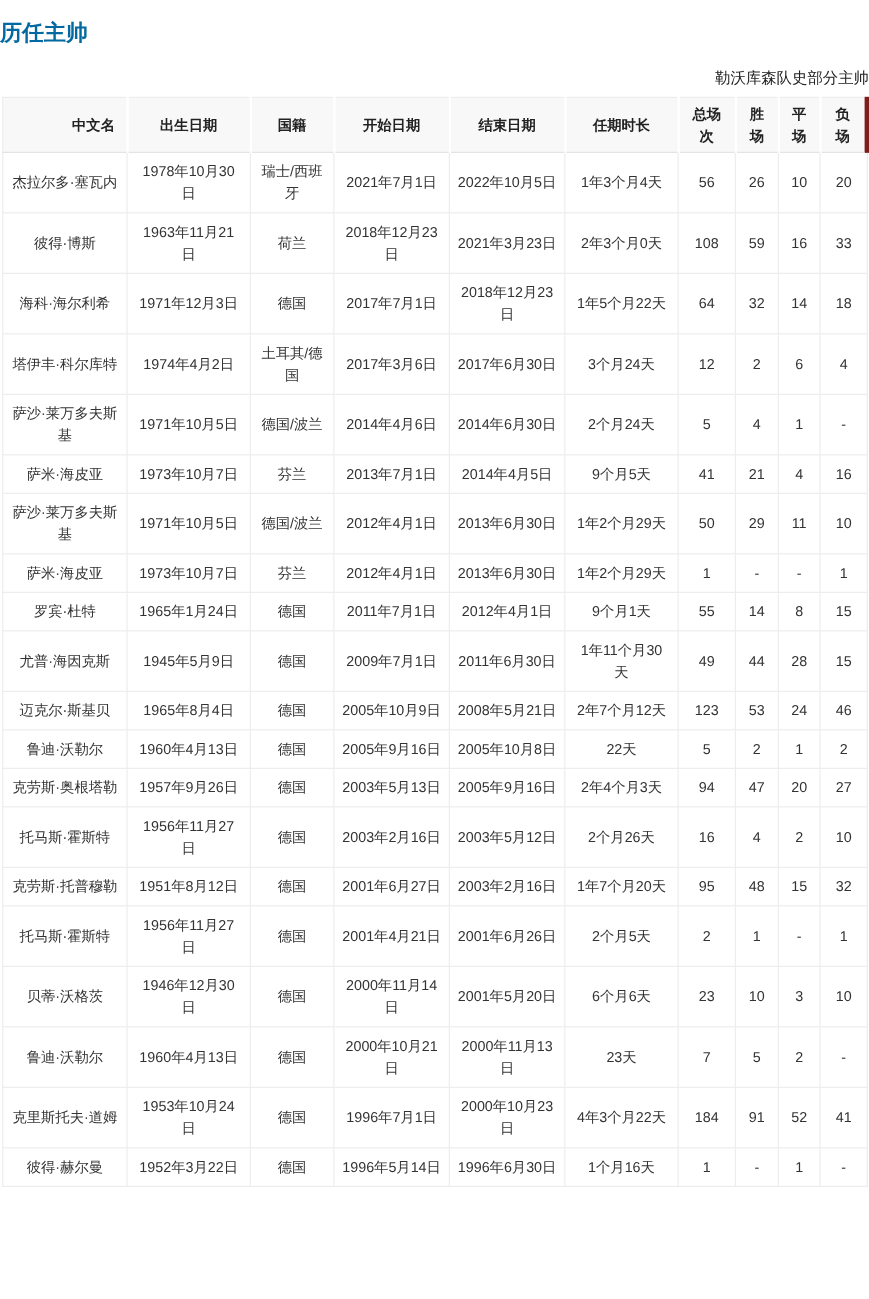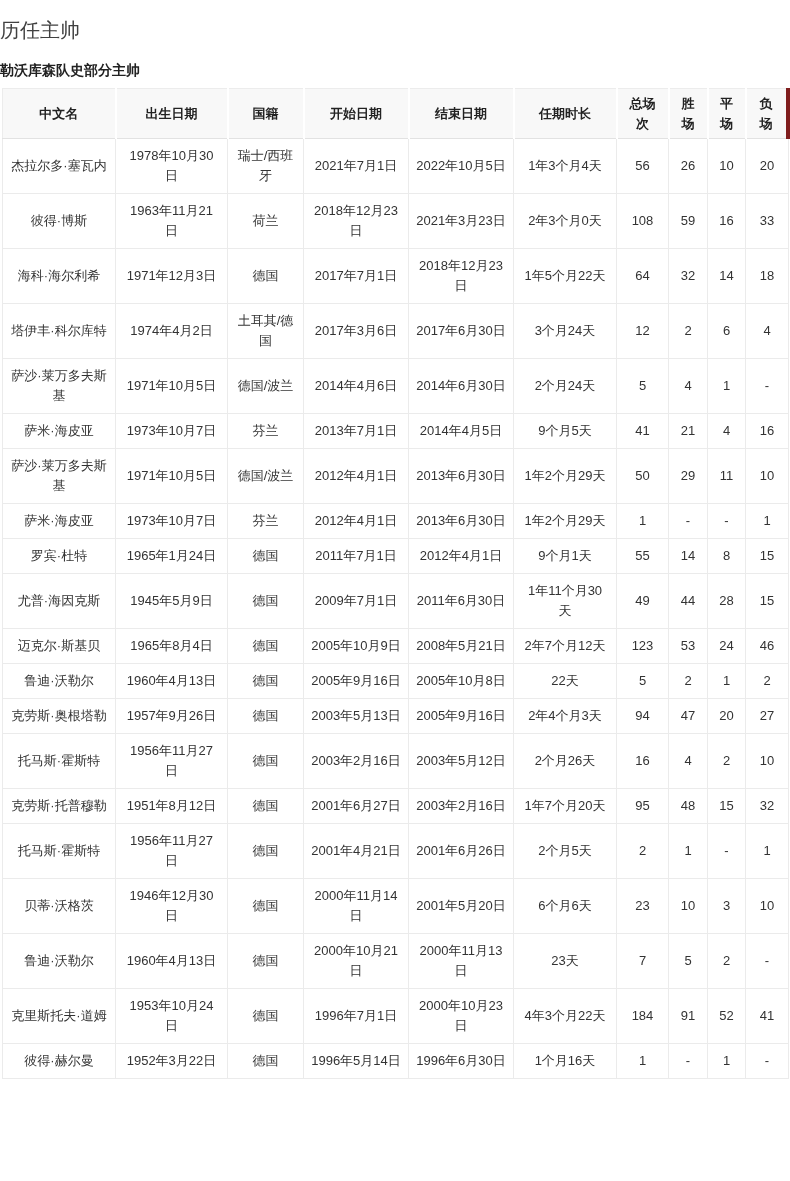--- a/index.html
+++ b/index.html
@@ -12,29 +12,29 @@
   .page {
     width: 790px;
     height: 1181px;
     overflow: hidden;
     background: #ffffff;
   }
   .page-title {
     margin: 18px 0 0 0;
     font-size: 20px;
     line-height: 24px;
-    font-weight: 400;
-    color: #404040;
+    font-weight: 700;
+    color: #0369a1;
   }
   .table-caption {
     margin-top: 20px;
-    text-align: left;
+    text-align: right;
     font-size: 14px;
     line-height: 17px;
-    font-weight: 700;
+    font-weight: 400;
     color: #222222;
   }
   table.coach-table {
     margin: 9px 0 0 2px;
     border-collapse: collapse;
     table-layout: fixed;
     width: 786px;
     font-size: 13px;
     color: #333333;
   }
@@ -44,21 +44,21 @@
     color: #222222;
     padding: 5px 10px;
     line-height: 19.5px;
     text-align: center;
     vertical-align: middle;
     border-left: 2px solid #ffffff;
     border-top: 1px solid #ececec;
     border-bottom: 1px solid #e2e2e2;
     word-break: break-all;
   }
-  table.coach-table th:first-child { border-left: 1px solid #ececec; }
+  table.coach-table th:first-child { border-left: 1px solid #ececec; text-align: right; }
   table.coach-table th:last-child  { border-right: 6px solid #7f1d1d; }
   table.coach-table td {
     background: #ffffff;
     padding: 7px 8px;
     line-height: 20px;
     text-align: center;
     vertical-align: middle;
     border: 1px solid #ebebeb;
     word-break: break-all;
   }

